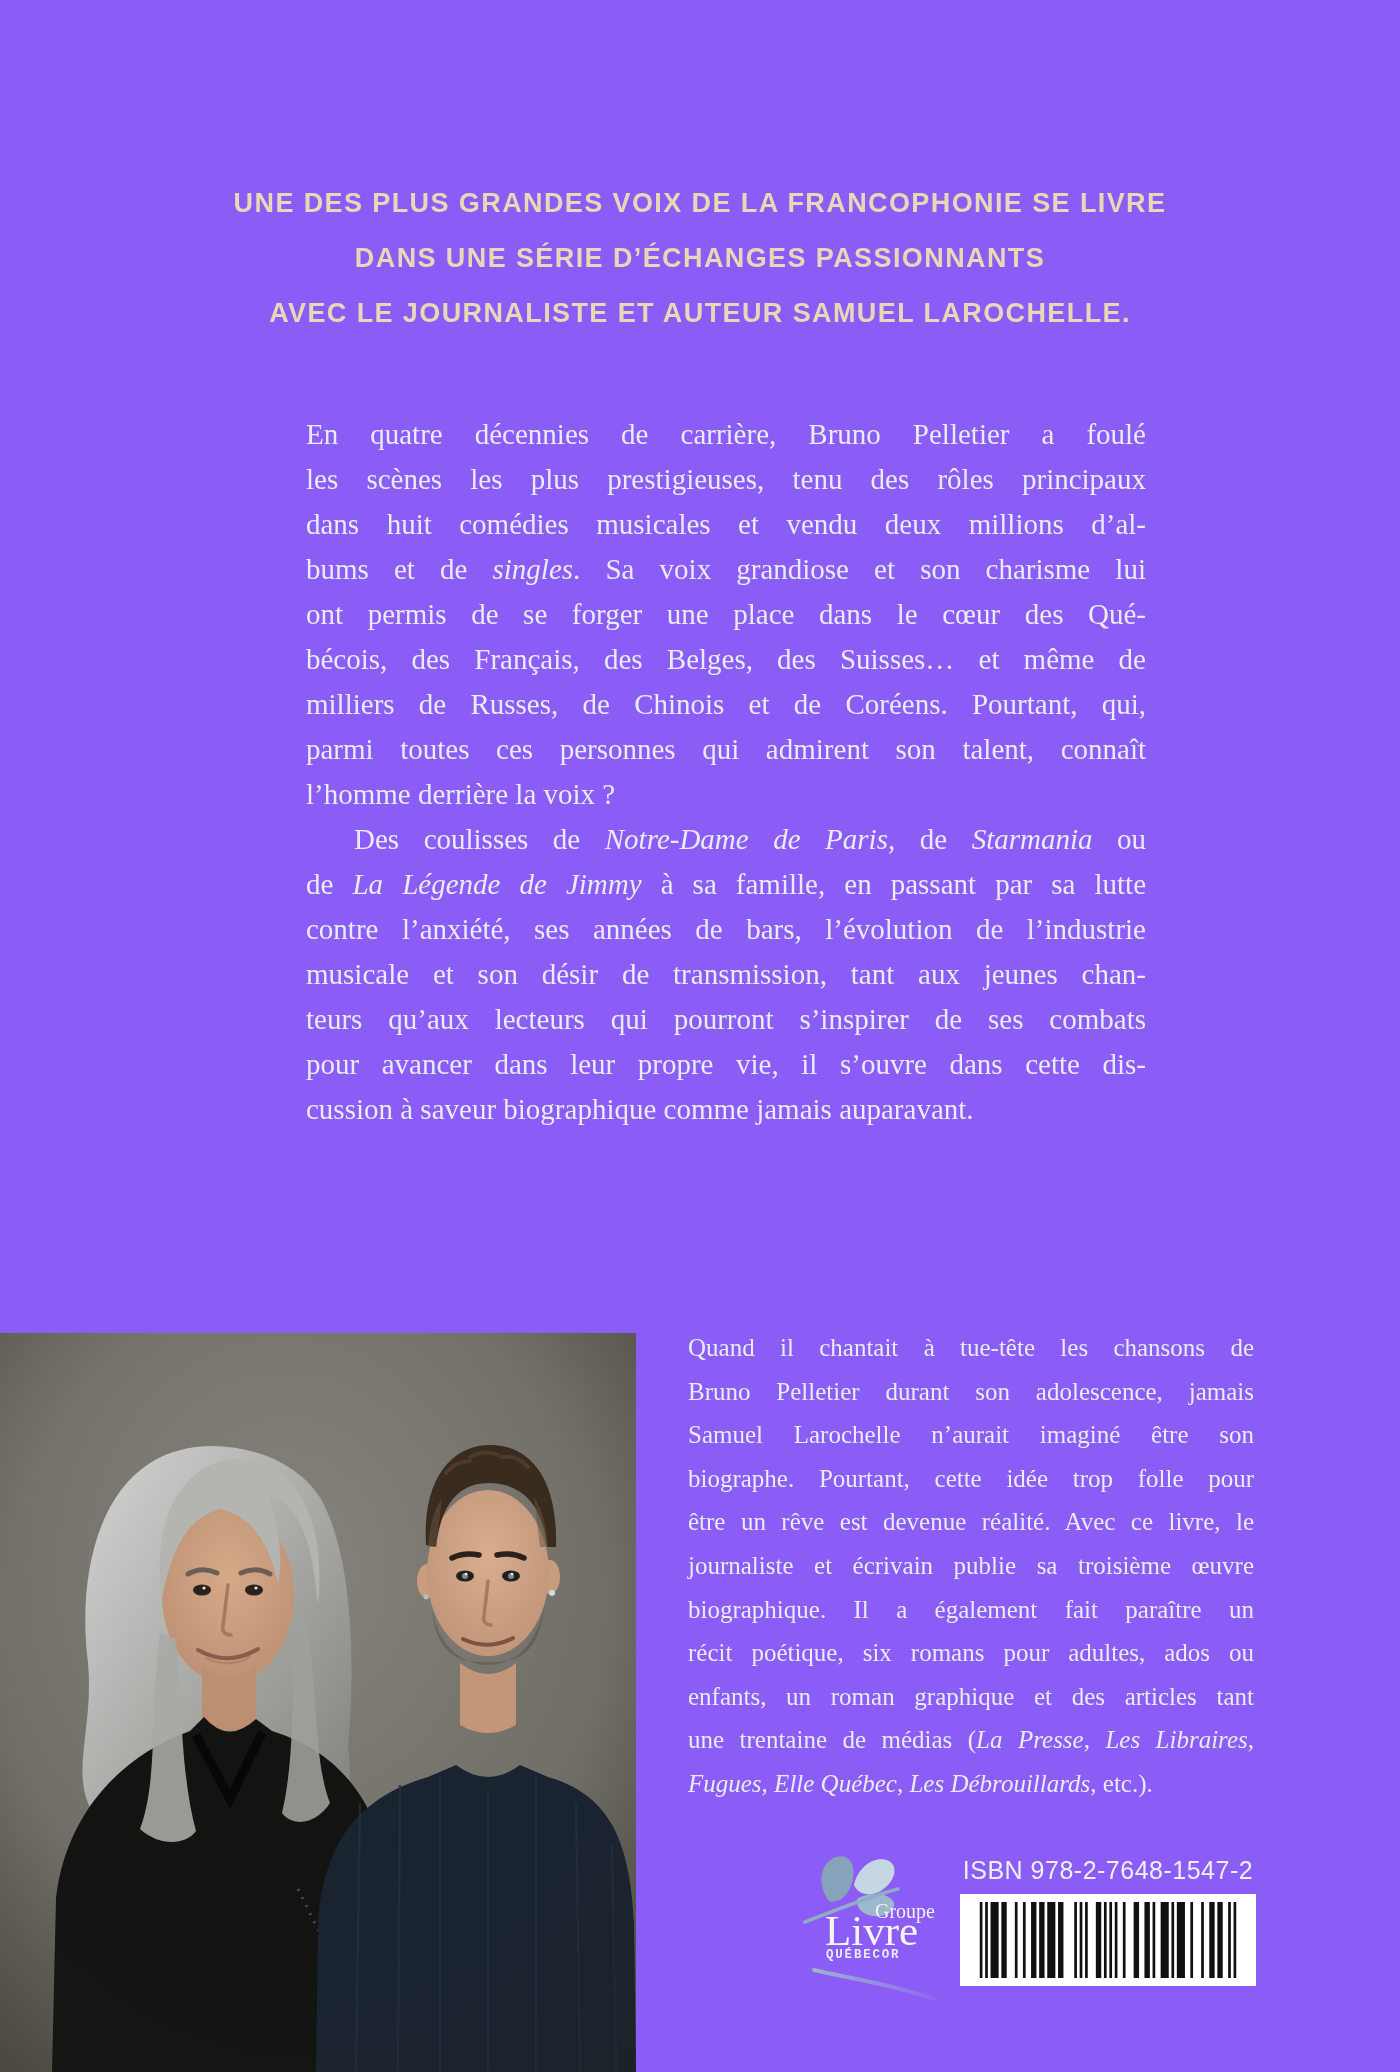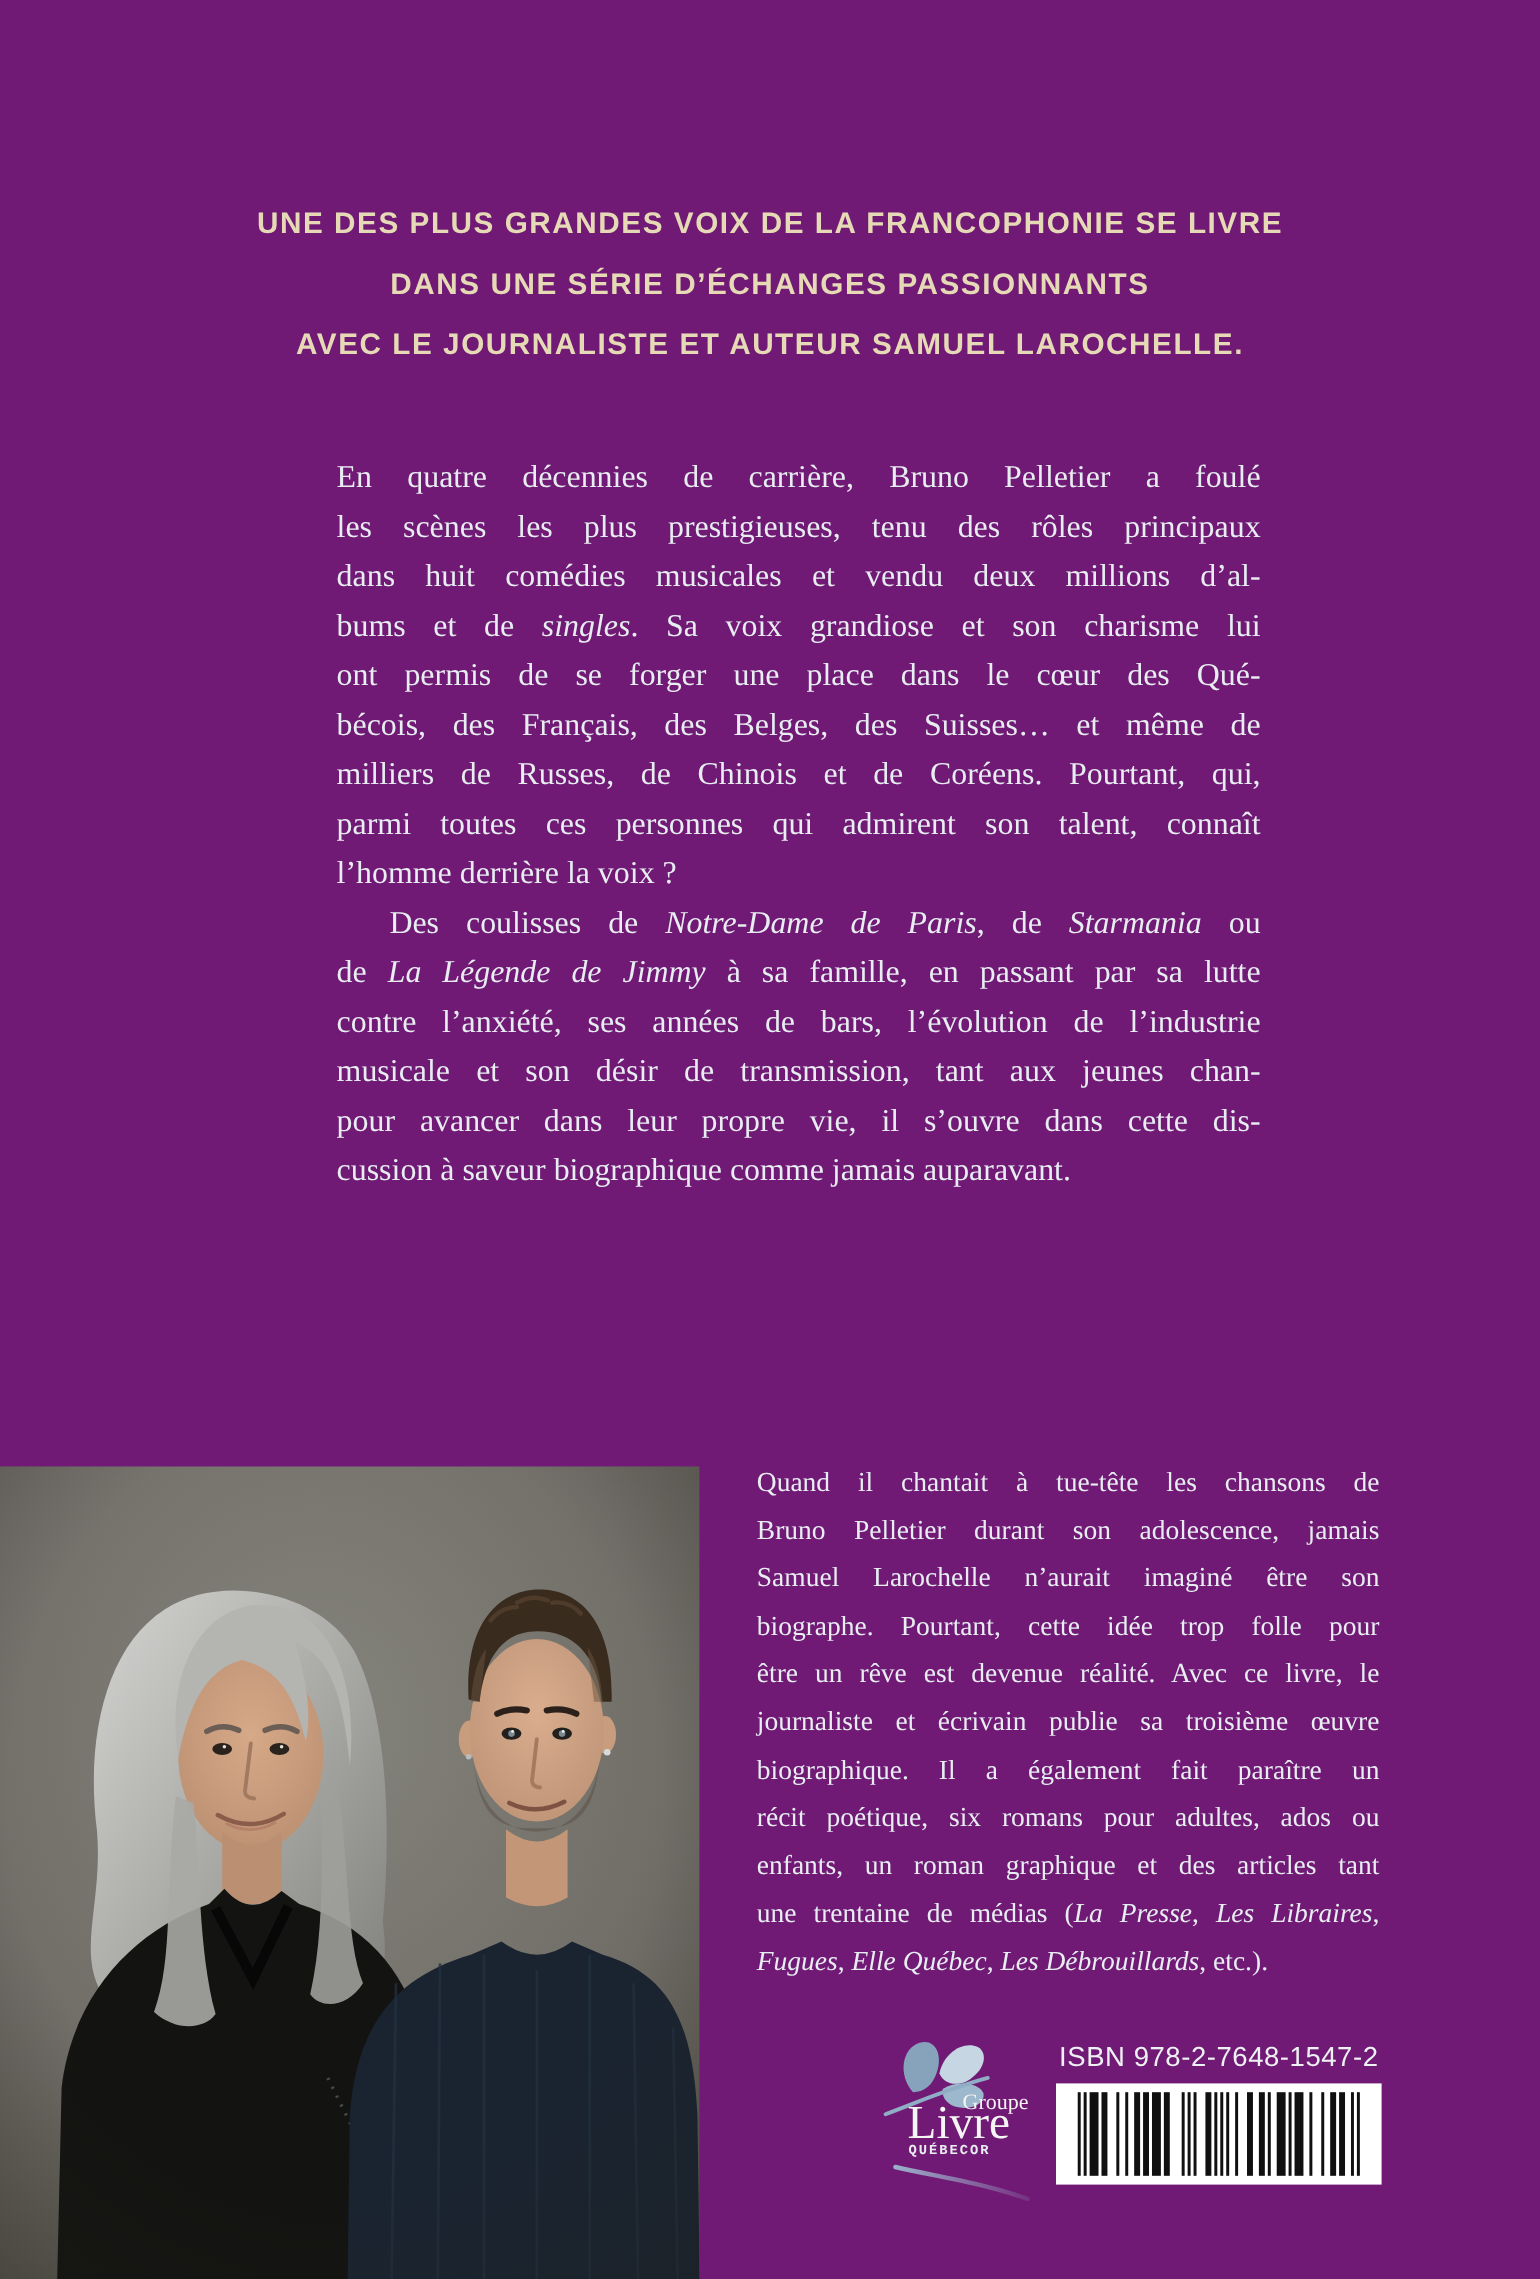--- a/index.html
+++ b/index.html
@@ -31,21 +31,21 @@
   .pub-quebecor{position:absolute;left:26px;top:96px;font-family:Liberation Mono, monospace;
     font-weight:700;font-size:12.5px;letter-spacing:1.8px;color:#e8edf0;}
 
   .isbn-label{position:absolute;left:930px;top:1856px;width:356px;text-align:center;
     font-family:"Liberation Sans",sans-serif;font-size:25px;letter-spacing:.5px;color:#eef1f3;}
   .barcode{position:absolute;left:960px;top:1894px;width:296px;height:92px;background:#ffffff;}
 </style>
 </head>
 <body>
 
-<div class="page" style="background: #701a75;">
+<div class="page" style="background: #8b5cf6;">
 
   <header class="tagline" id="tagline" style="color: rgb(230, 217, 181);">
       <div>UNE DES PLUS GRANDES VOIX DE LA FRANCOPHONIE SE LIVRE</div>
       <div>DANS UNE SÉRIE D’ÉCHANGES PASSIONNANTS</div>
       <div>AVEC LE JOURNALISTE ET AUTEUR SAMUEL LAROCHELLE.</div>
     </header>
 
   <section class="blurb" id="blurb">
       <div>
         <div class="tline">En quatre décennies de carrière, Bruno Pelletier a foulé</div>
@@ -56,20 +56,21 @@
         <div class="tline">bécois, des Français, des Belges, des Suisses… et même de</div>
         <div class="tline">milliers de Russes, de Chinois et de Coréens. Pourtant, qui,</div>
         <div class="tline">parmi toutes ces personnes qui admirent son talent, connaît</div>
         <div class="tline last">l’homme derrière la voix ?</div>
       </div>
       <div>
         <div class="tline indent">Des coulisses de <em>Notre-Dame de Paris</em>, de <em>Starmania</em> ou</div>
         <div class="tline">de <em>La Légende de Jimmy</em> à sa famille, en passant par sa lutte</div>
         <div class="tline">contre l’anxiété, ses années de bars, l’évolution de l’industrie</div>
         <div class="tline">musicale et son désir de transmission, tant aux jeunes chan-</div>
+        <div class="tline">teurs qu’aux lecteurs qui pourront s’inspirer de ses combats</div>
         <div class="tline">pour avancer dans leur propre vie, il s’ouvre dans cette dis-</div>
         <div class="tline last">cussion à saveur biographique comme jamais auparavant.</div>
       </div>
     </section>
 
   <figure class="photo">
     <svg width="636" height="739" viewBox="0 0 636 739" xmlns="http://www.w3.org/2000/svg">
       <defs>
         <radialGradient id="pbg" cx="45%" cy="32%" r="90%">
           <stop offset="0" stop-color="#84837c"></stop>

